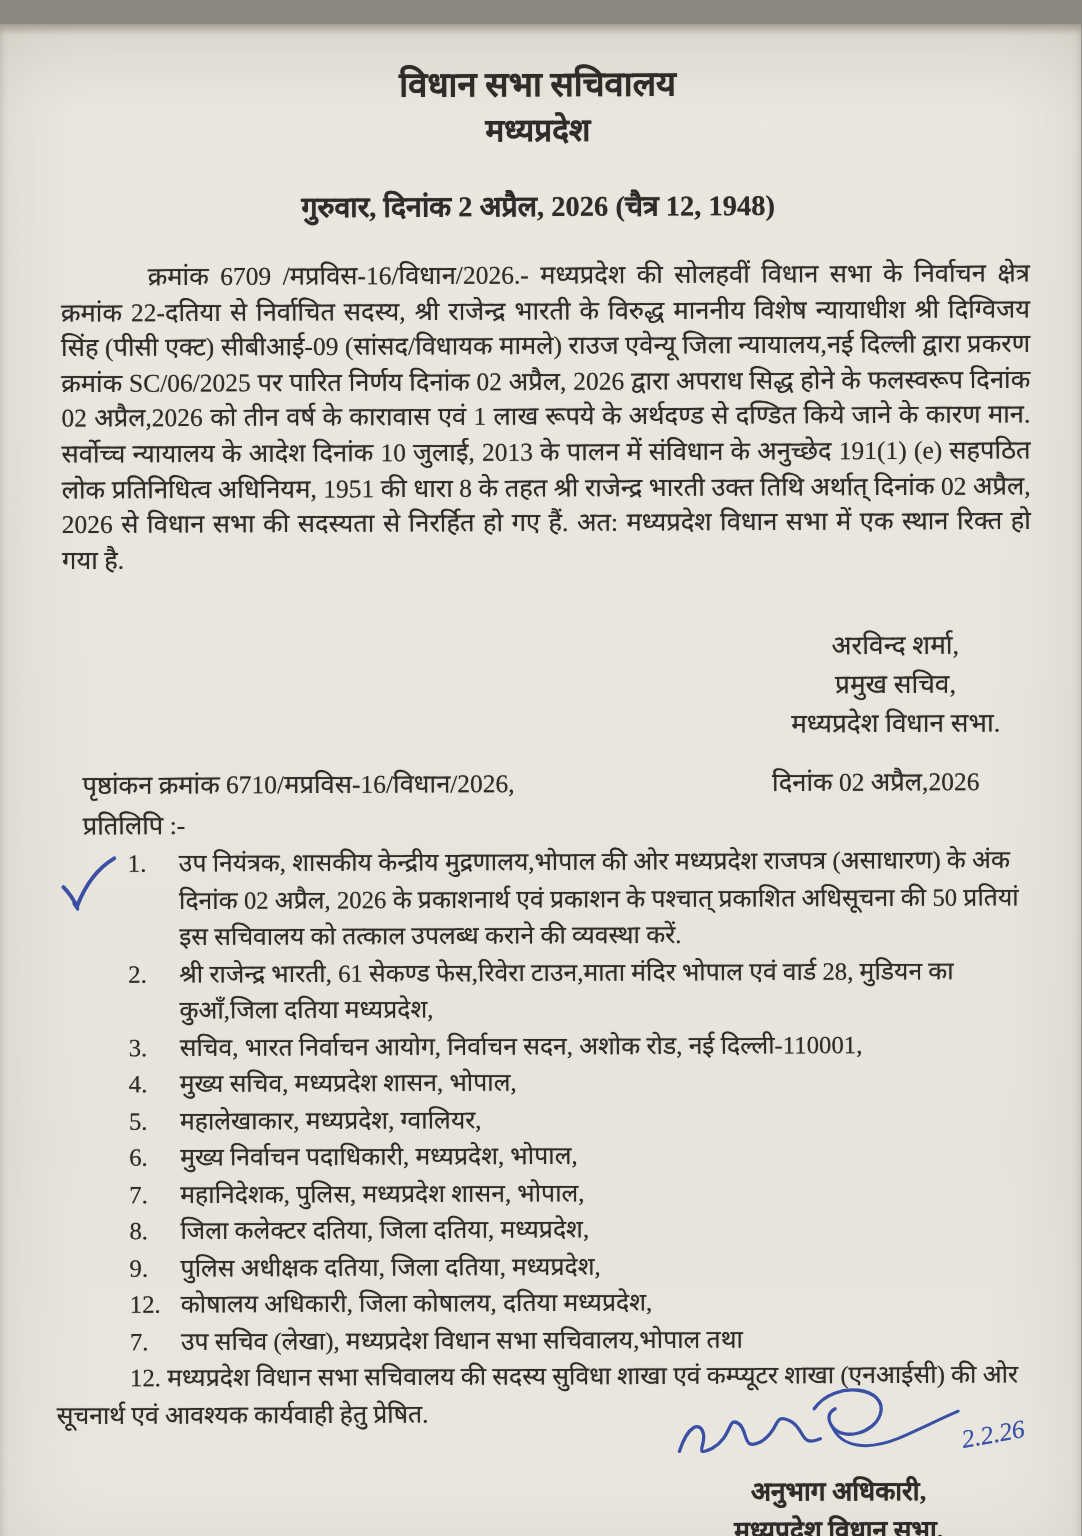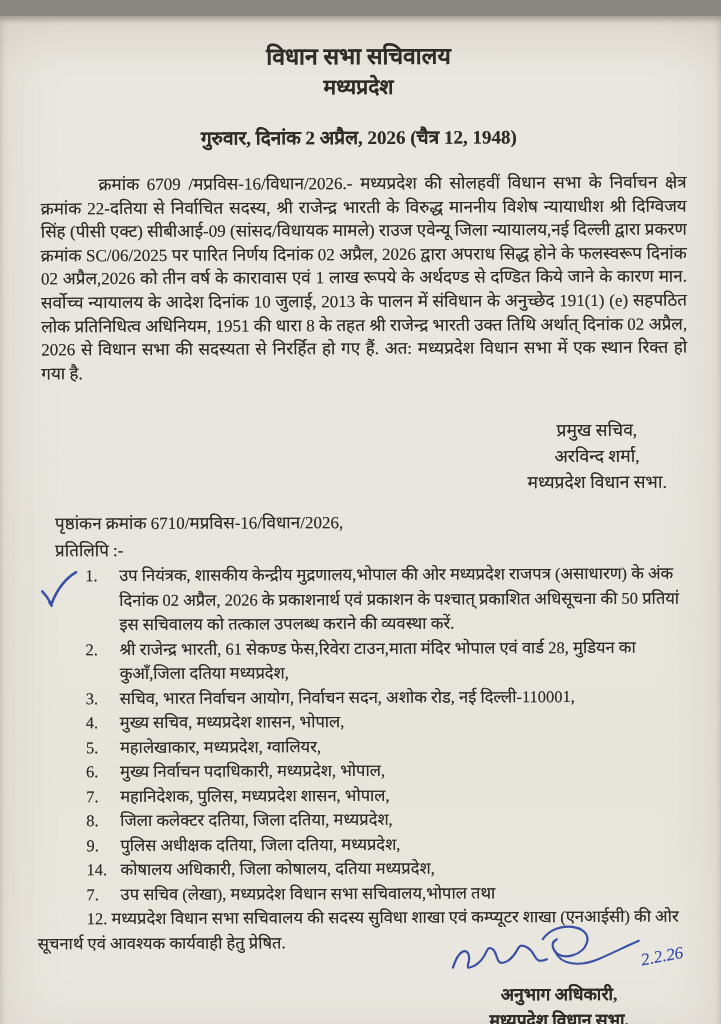--- a/index.html
+++ b/index.html
@@ -72,27 +72,28 @@
     <div class="hdr">
       <div class="hdr-title soft">विधान सभा सचिवालय</div>
       <div class="hdr-sub soft">मध्यप्रदेश</div>
     </div>
 
     <div class="date-line soft">गुरुवार, दिनांक 2 अप्रैल, 2026 (चैत्र 12, 1948)</div>
 
     <p class="body-para soft">क्रमांक 6709 /मप्रविस-16/विधान/2026.- मध्यप्रदेश की सोलहवीं विधान सभा के निर्वाचन क्षेत्र क्रमांक 22-दतिया से निर्वाचित सदस्य, श्री राजेन्द्र भारती के विरुद्ध माननीय विशेष न्यायाधीश श्री दिग्विजय सिंह (पीसी एक्ट) सीबीआई-09 (सांसद/विधायक मामले) राउज एवेन्यू जिला न्यायालय,नई दिल्ली द्वारा प्रकरण क्रमांक SC/06/2025 पर पारित निर्णय दिनांक 02 अप्रैल, 2026 द्वारा अपराध सिद्ध होने के फलस्वरूप दिनांक 02 अप्रैल,2026 को तीन वर्ष के कारावास एवं 1 लाख रूपये के अर्थदण्ड से दण्डित किये जाने के कारण मान. सर्वोच्च न्यायालय के आदेश दिनांक 10 जुलाई, 2013 के पालन में संविधान के अनुच्छेद 191(1) (e) सहपठित लोक प्रतिनिधित्व अधिनियम, 1951 की धारा 8 के तहत श्री राजेन्द्र भारती उक्त तिथि अर्थात् दिनांक 02 अप्रैल, 2026 से विधान सभा की सदस्यता से निरर्हित हो गए हैं. अत: मध्यप्रदेश विधान सभा में एक स्थान रिक्त हो गया है.</p>
 
     <div class="sig-top">
+      <div class="soft">अरविन्द शर्मा,</div>
       <div class="soft">प्रमुख सचिव,</div>
-      <div class="soft">अरविन्द शर्मा,</div>
       <div class="soft">मध्यप्रदेश विधान सभा.</div>
     </div>
 
     <div class="endorse-row">
       <span class="soft">पृष्ठांकन क्रमांक  6710/मप्रविस-16/विधान/2026,</span>
+      <span class="soft">दिनांक  02 अप्रैल,2026</span>
     </div>
 
     <div class="copies-label soft">प्रतिलिपि :-</div>
 
     <ol class="copy-list">
       <li>
           <span class="li-num soft">1.</span>
           <span class="li-text soft">उप नियंत्रक, शासकीय केन्द्रीय मुद्रणालय,भोपाल की ओर मध्यप्रदेश राजपत्र (असाधारण) के अंक दिनांक  02 अप्रैल, 2026 के प्रकाशनार्थ एवं प्रकाशन के पश्चात् प्रकाशित अधिसूचना की 50 प्रतियां इस सचिवालय को तत्काल उपलब्ध कराने की व्यवस्था करें.</span>
         </li>
       <li>
@@ -121,21 +122,21 @@
         </li>
       <li>
           <span class="li-num soft">8.</span>
           <span class="li-text soft">जिला कलेक्टर दतिया, जिला दतिया, मध्यप्रदेश,</span>
         </li>
       <li>
           <span class="li-num soft">9.</span>
           <span class="li-text soft">पुलिस अधीक्षक दतिया, जिला दतिया, मध्यप्रदेश,</span>
         </li>
       <li>
-          <span class="li-num soft">14.</span>
+          <span class="li-num soft">12.</span>
           <span class="li-text soft">कोषालय अधिकारी, जिला कोषालय, दतिया मध्यप्रदेश,</span>
         </li>
       <li>
           <span class="li-num soft">7.</span>
           <span class="li-text soft">उप सचिव (लेखा), मध्यप्रदेश विधान सभा सचिवालय,भोपाल तथा</span>
         </li>
     </ol>
 
     <p class="item12 soft">12. मध्यप्रदेश विधान सभा सचिवालय की सदस्य सुविधा शाखा एवं कम्प्यूटर शाखा (एनआईसी) की ओर सूचनार्थ एवं आवश्यक कार्यवाही हेतु प्रेषित.</p>
 

